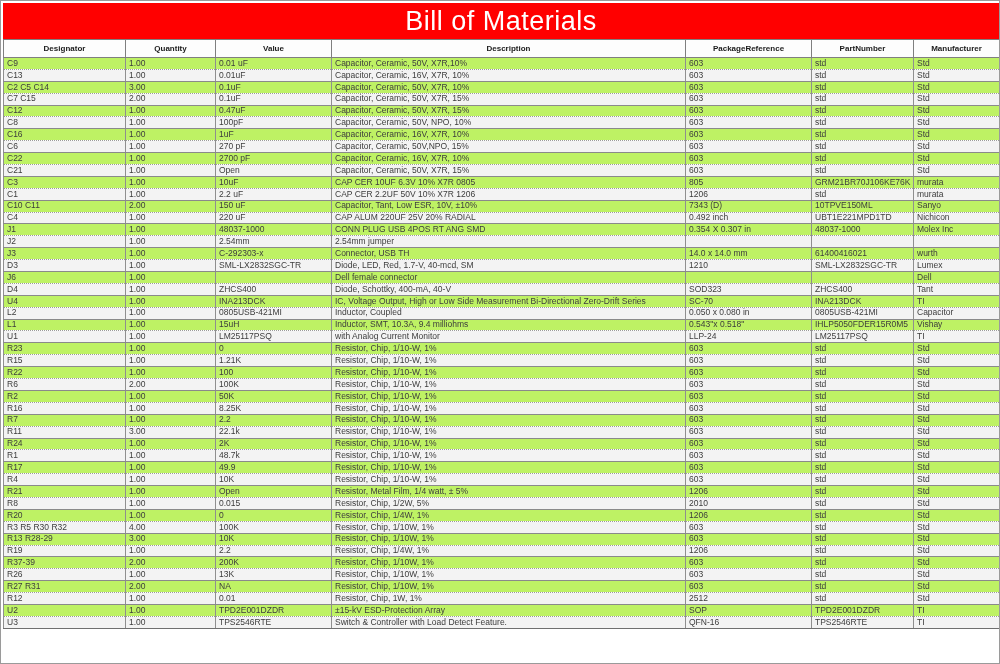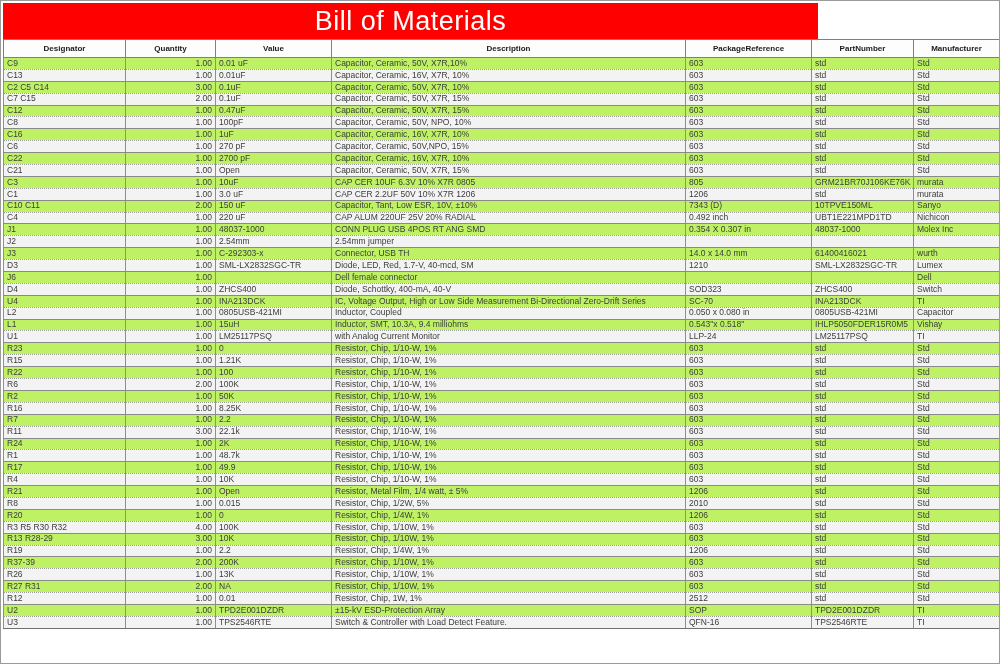--- a/index.html
+++ b/index.html
@@ -8,21 +8,21 @@
     position: relative;
     width: 1000px;
     height: 664px;
     border: 1px solid #9a9a9a;
     background: #ffffff;
     overflow: hidden;
   }
   .banner {
     position: absolute;
     left: 2px; top: 2px;
-    width: 815px; height: 36px;
+    width: 996px; height: 36px;
     background: #ff0000;
     display: flex;
     align-items: center;
     justify-content: center;
   }
   .banner-title {
     color: #ffffff;
     font-size: 27px;
     font-weight: 400;
     letter-spacing: 0.5px;
@@ -58,21 +58,21 @@
     border-right: 1px solid #8f8f8f;
     overflow: hidden;
     white-space: nowrap;
     text-overflow: clip;
   }
   table.bom tbody tr { background: #bef264; }
   table.bom tbody tr.alt { background: #f3f3f3; }
   table.bom tbody tr td { border-bottom: 1px dotted #9a9a9a; }
   table.bom tbody tr.alt td { border-bottom: 1px solid #8a8a8a; }
   table.bom tbody tr:last-child td { border-bottom: 1px solid #6f6f6f; }
-  table.bom td.qty { text-align: right; }
+  table.bom td.qty { text-align: left; }
 </style>
 </head>
 <body>
 
 <div class="page">
   <div class="banner" style="background: rgb(255, 0, 0);">
     <span class="banner-title" style="color: rgb(255, 255, 255);">Bill of Materials</span>
   </div>
   <table class="bom">
     <colgroup>
@@ -191,21 +191,21 @@
           <td class="qty">1.00</td>
           <td>10uF</td>
           <td>CAP CER 10UF 6.3V 10% X7R 0805</td>
           <td>805</td>
           <td>GRM21BR70J106KE76K</td>
           <td>murata</td>
         </tr>
         <tr class="alt">
           <td>C1</td>
           <td class="qty">1.00</td>
-          <td>3.0 uF</td>
+          <td>2.2 uF</td>
           <td>CAP CER 2.2UF 50V 10% X7R 1206</td>
           <td>1206</td>
           <td>std</td>
           <td>murata</td>
         </tr>
         <tr>
           <td>C10 C11</td>
           <td class="qty">2.00</td>
           <td>150 uF</td>
           <td>Capacitor, Tant, Low ESR, 10V, ±10%</td>
@@ -267,21 +267,21 @@
           <td></td>
           <td>Dell</td>
         </tr>
         <tr class="alt">
           <td>D4</td>
           <td class="qty">1.00</td>
           <td>ZHCS400</td>
           <td>Diode, Schottky, 400-mA, 40-V</td>
           <td>SOD323</td>
           <td>ZHCS400</td>
-          <td>Switch</td>
+          <td>Tant</td>
         </tr>
         <tr>
           <td>U4</td>
           <td class="qty">1.00</td>
           <td>INA213DCK</td>
           <td>IC,  Voltage Output, High or Low Side Measurement Bi-Directional Zero-Drift Series</td>
           <td>SC-70</td>
           <td>INA213DCK</td>
           <td>TI</td>
         </tr>

